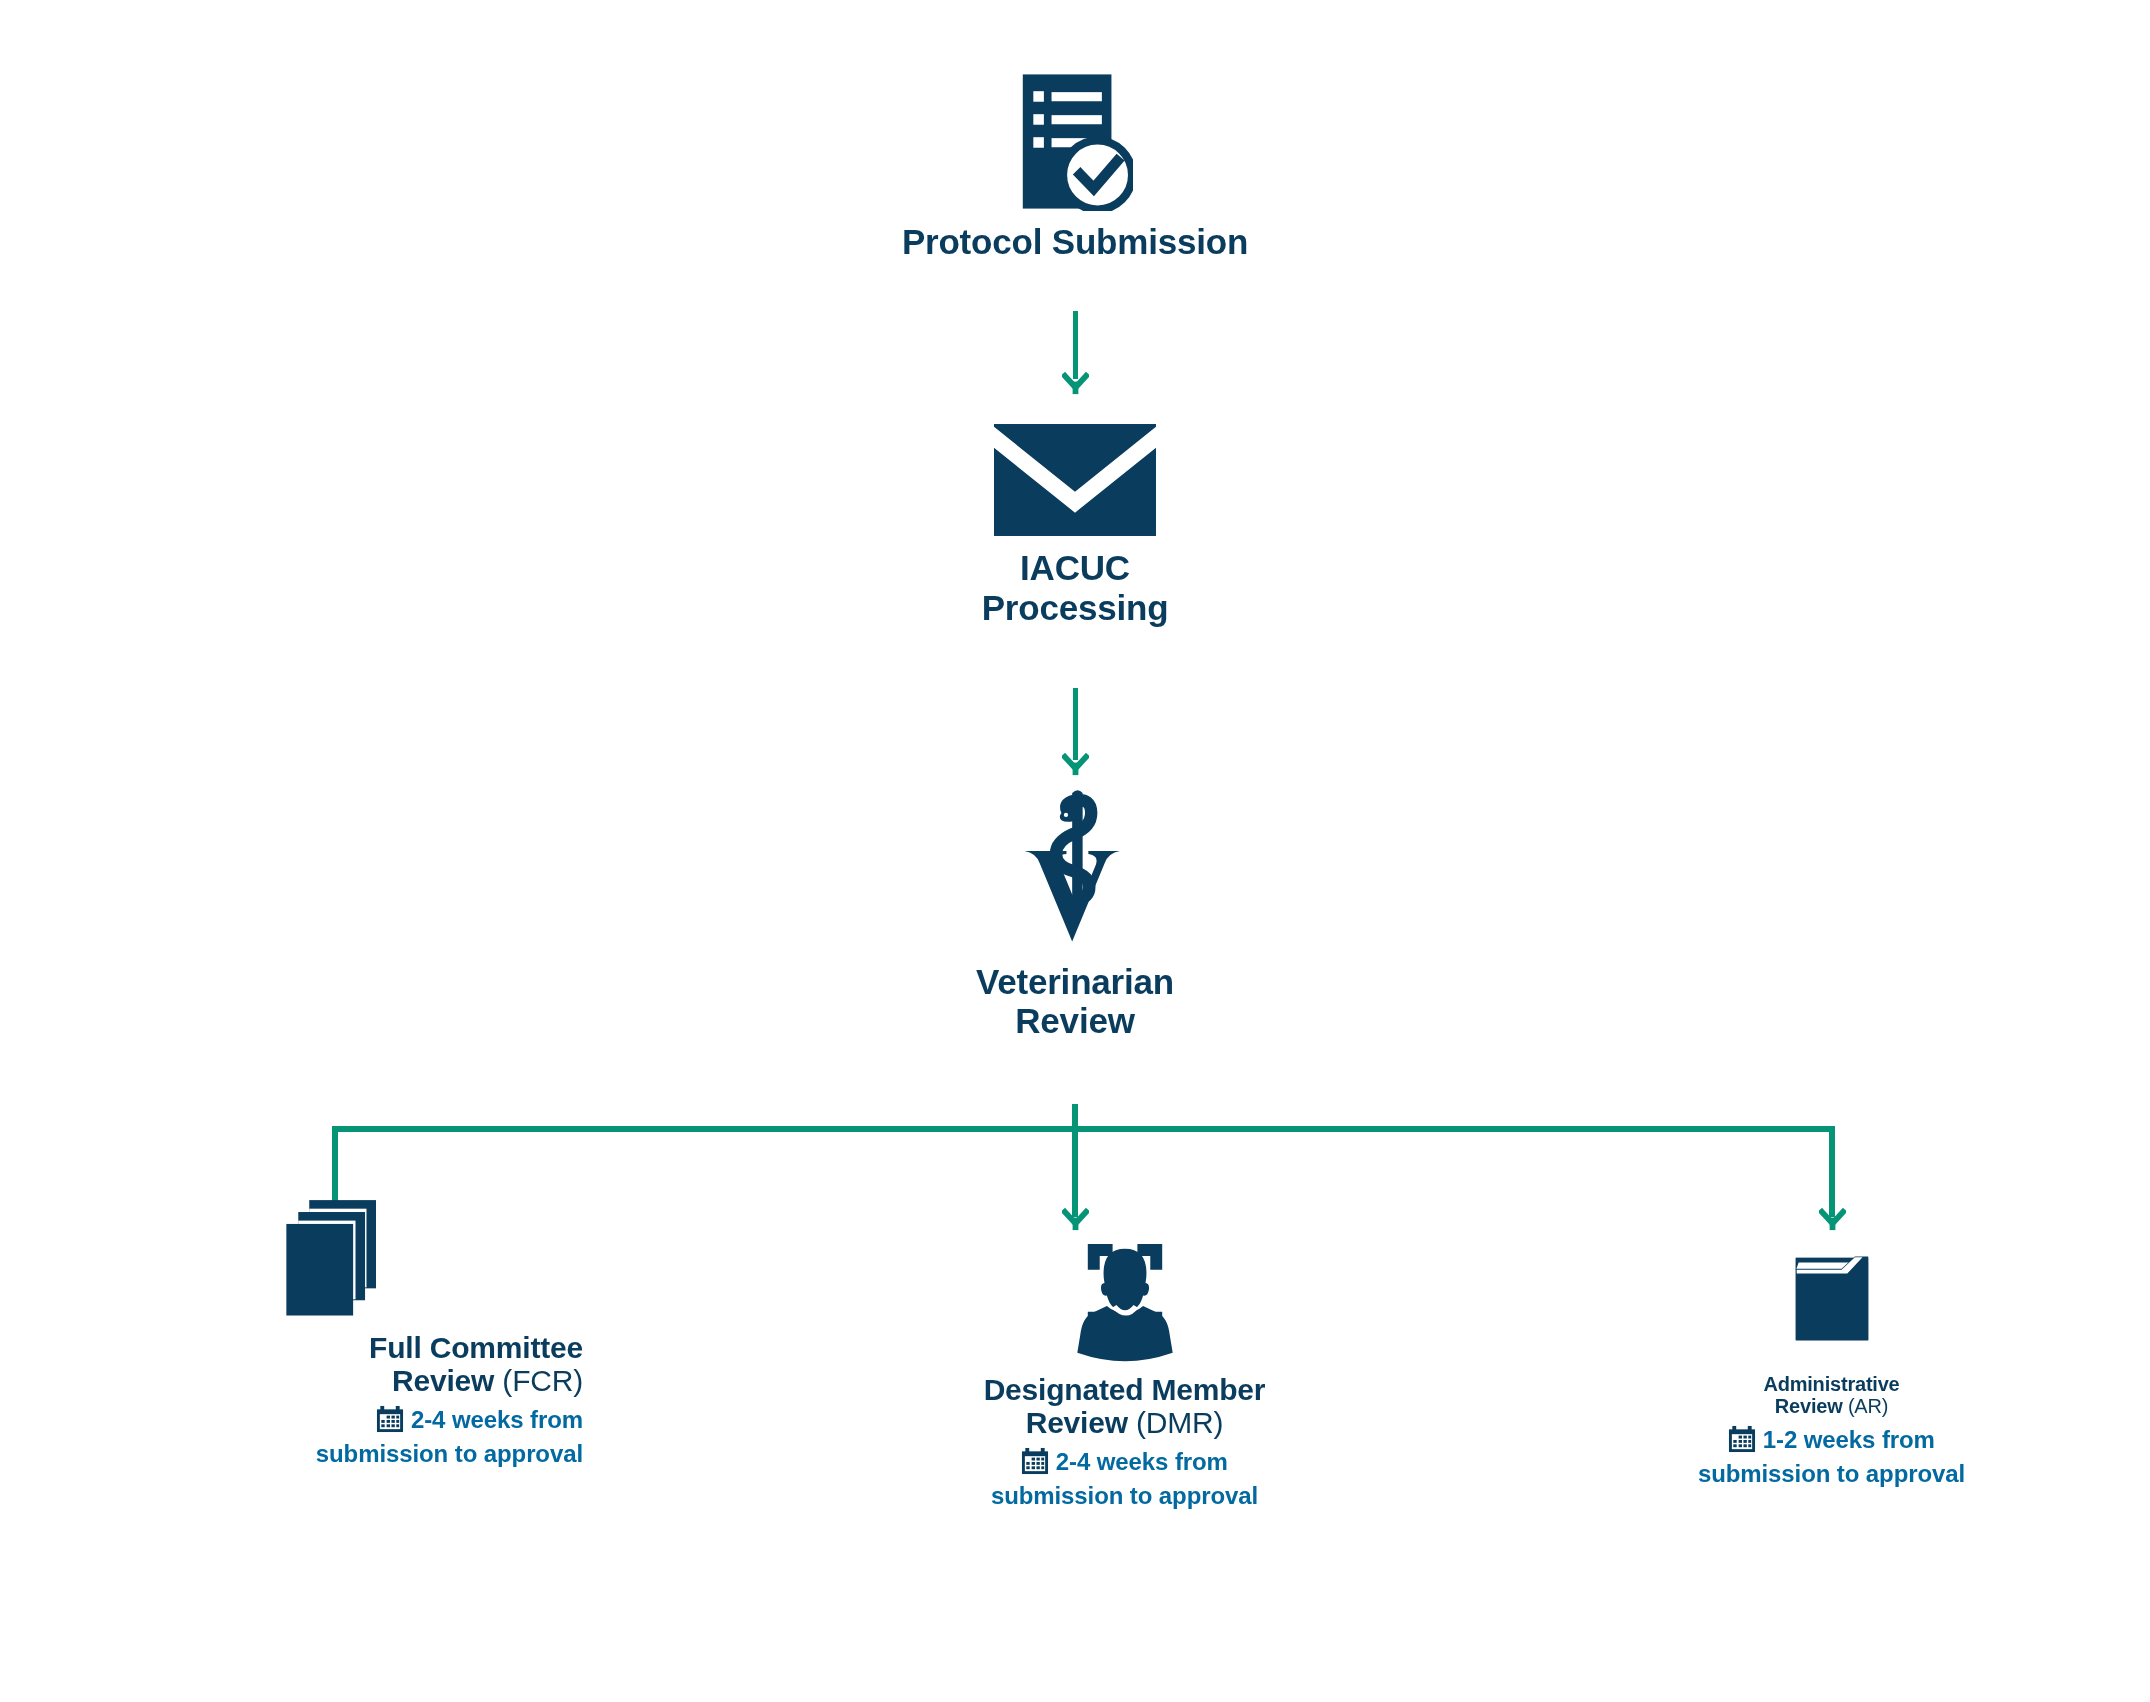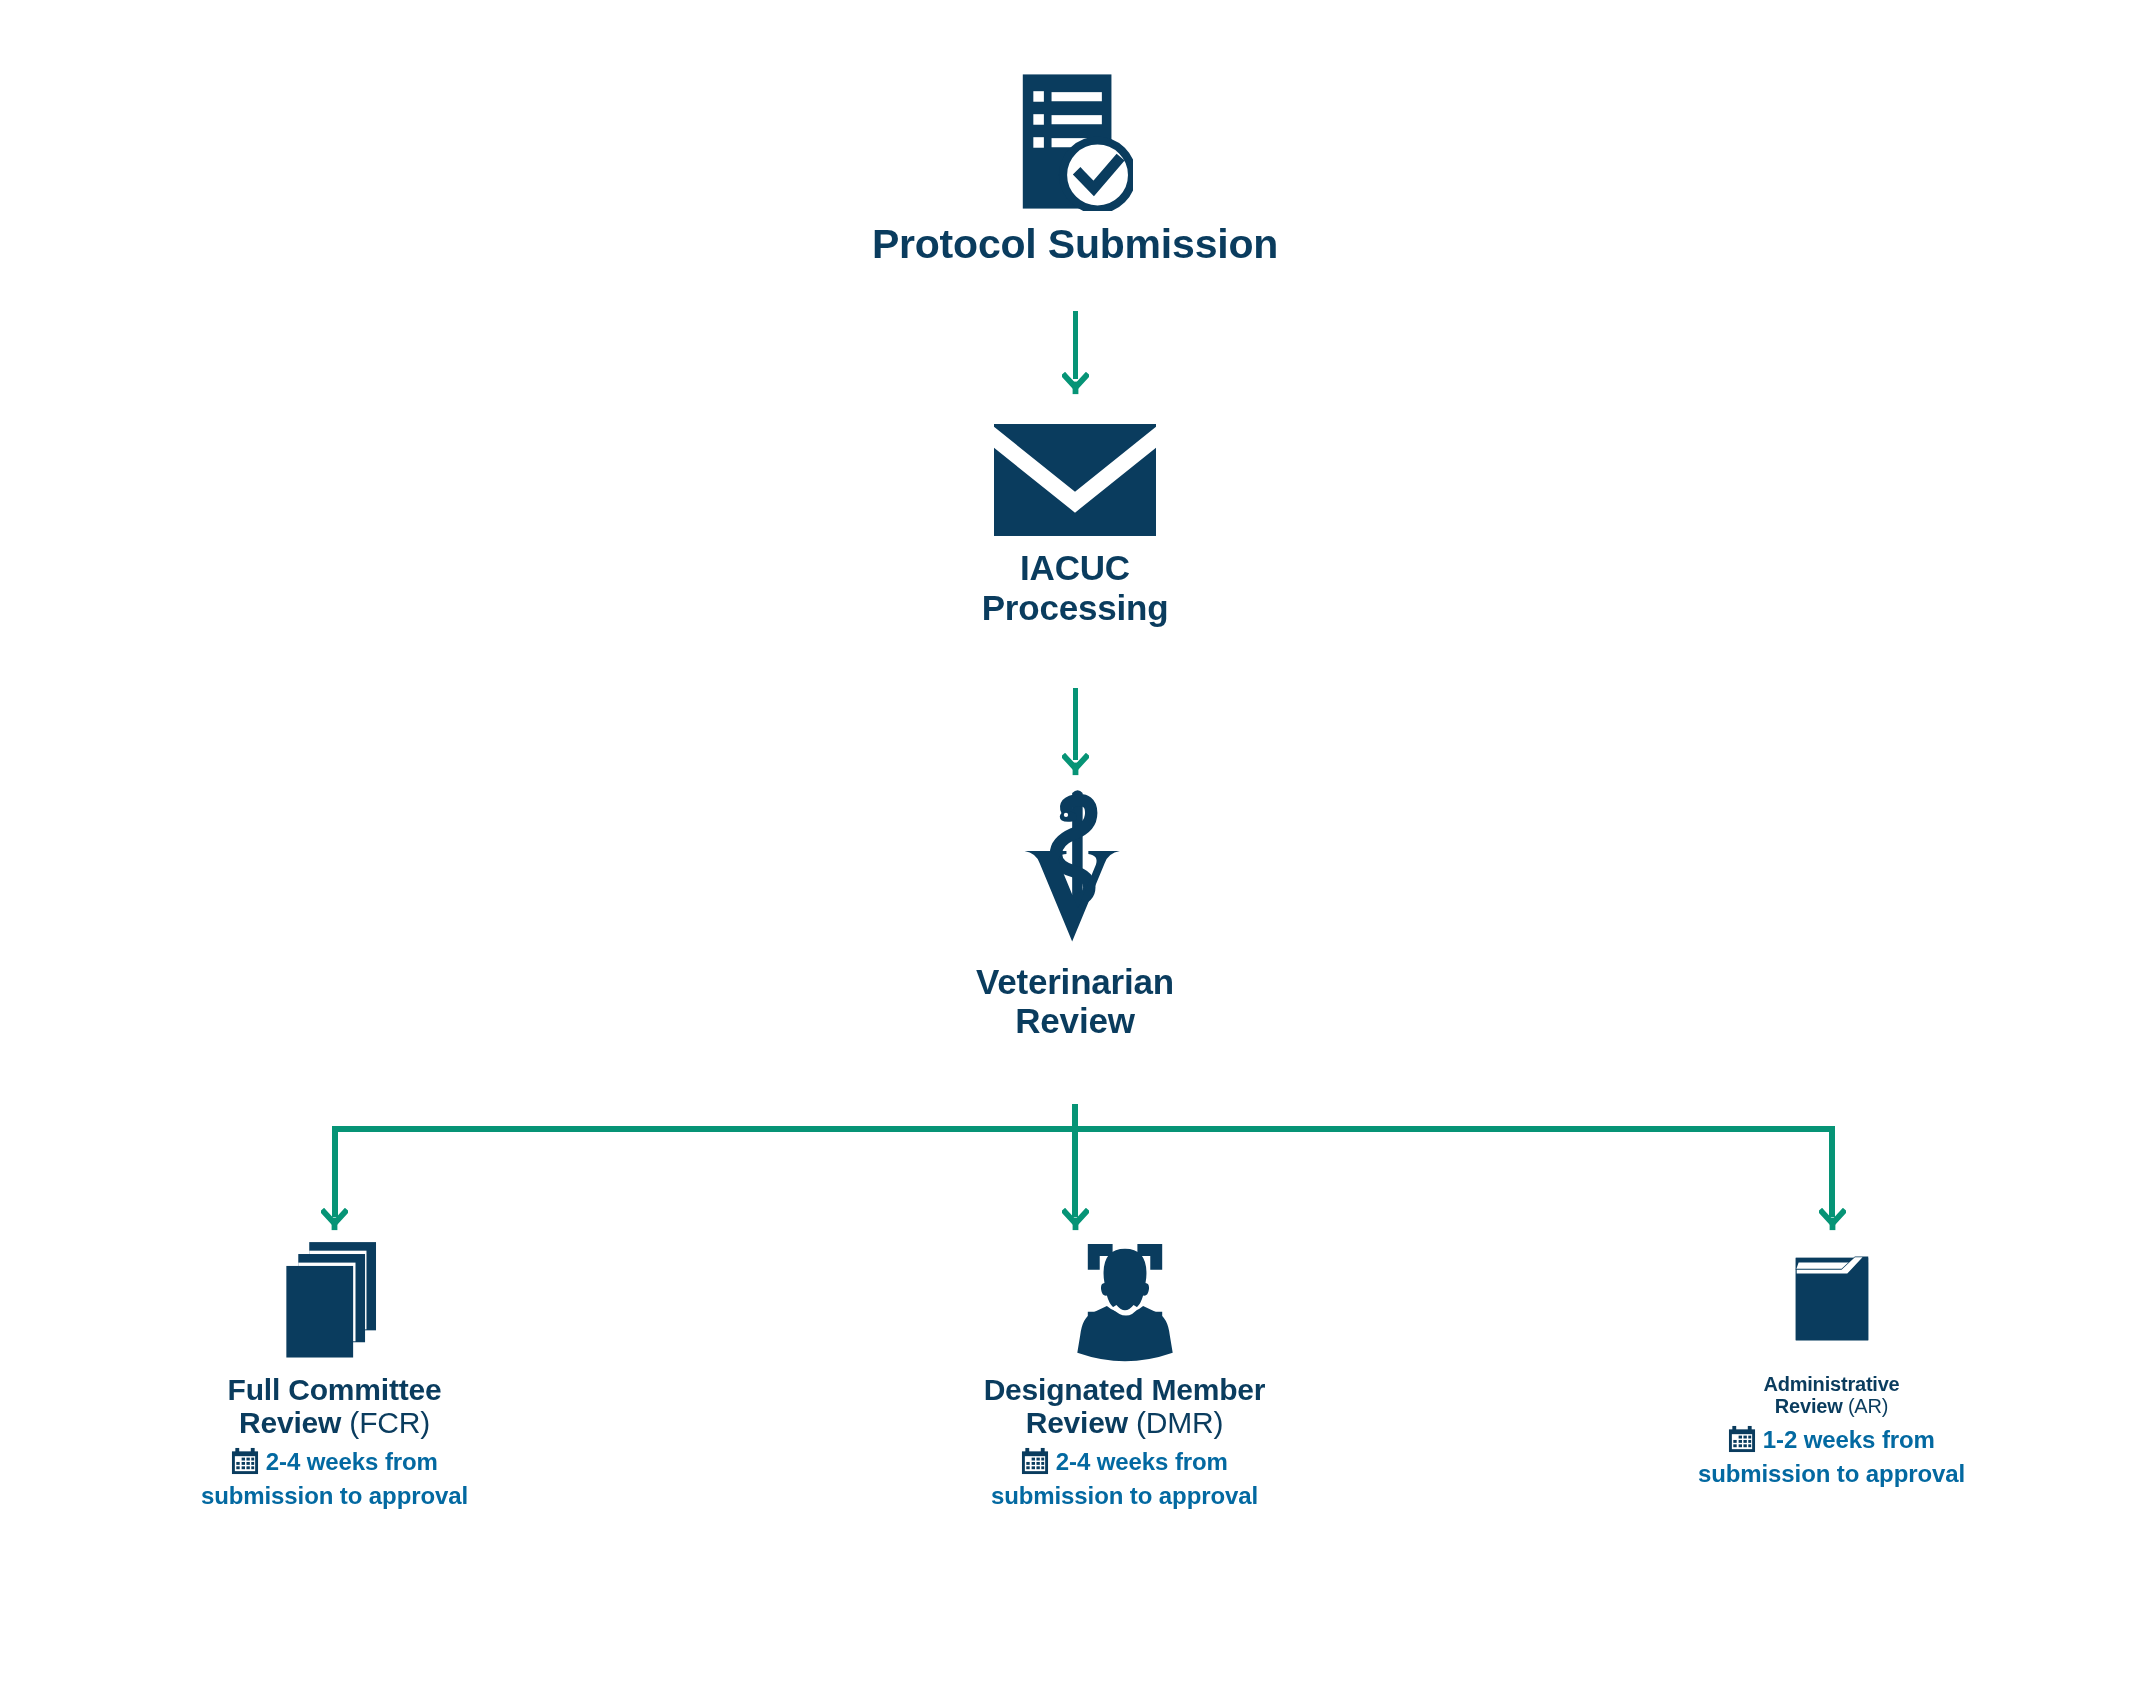--- a/index.html
+++ b/index.html
@@ -76,21 +76,21 @@
         <rect x="70" y="42" width="105" height="19" fill="#ffffff"></rect>
         <rect x="32" y="88" width="22" height="22" fill="#ffffff"></rect>
         <rect x="70" y="90" width="105" height="19" fill="#ffffff"></rect>
         <rect x="32" y="136" width="22" height="22" fill="#ffffff"></rect>
         <rect x="70" y="138" width="105" height="19" fill="#ffffff"></rect>
         <circle cx="166" cy="215" r="72" fill="#ffffff"></circle>
         <circle cx="166" cy="215" r="72" fill="none" stroke="#0a3c5e" stroke-width="17"></circle>
         <path d="M130 214 L158 243 L207 186" fill="none" stroke="#0a3c5e" stroke-width="22" stroke-linecap="square" stroke-linejoin="miter"></path>
       </svg>
     </div>
-    <div class="node-title" style="font-size:41px; margin-top:10.5px;">
+    <div class="node-title" style="font-size:35px; margin-top:10.5px;">
       <span>Protocol Submission</span>
     </div>
   </div>
 
   <div class="conn" style="left:1067px; top:311px; width:17px; height:86px;">
     <div class="v-line" style="left:5.7px; top:0; width:5.7px; height:68px;"></div>
     <svg class="arrow-head" width="27" height="25" viewBox="0 0 56 52" style="left:-4.8px; top:61px;">
       <path d="M6 8 L28 32 L50 8" fill="none" stroke="#069476" stroke-width="12" stroke-linecap="square"></path>
       <path d="M28 20 L28 46" stroke="#069476" stroke-width="12"></path>
     </svg>
@@ -156,21 +156,21 @@
       <path d="M28 20 L28 46" stroke="#069476" stroke-width="12"></path>
     </svg>
 
     <div class="v-line" style="left:1829px; top:1126px; width:5.7px; height:91px;"></div>
     <svg class="arrow-head" width="27" height="25" viewBox="0 0 56 52" style="left:1819px; top:1208px;">
       <path d="M6 8 L28 32 L50 8" fill="none" stroke="#069476" stroke-width="12" stroke-linecap="square"></path>
       <path d="M28 20 L28 46" stroke="#069476" stroke-width="12"></path>
     </svg>
   </div>
 
-  <div class="node" style="left:86px; top:1238px; width:497px;">
+  <div class="node" style="left:86px; top:1196px; width:497px;text-align:right;">
     <div class="icon-wrap" style="height:124px;">
       <svg width="124" height="122" viewBox="0 0 260 255" xmlns="http://www.w3.org/2000/svg">
         <rect x="76" y="4" width="140" height="185" fill="#0a3c5e"></rect>
         <rect x="76" y="22" width="120" height="165" fill="#ffffff"></rect>
         <rect x="53" y="29" width="140" height="185" fill="#0a3c5e"></rect>
         <rect x="53" y="47" width="120" height="165" fill="#ffffff"></rect>
         <rect x="28" y="54" width="140" height="192" fill="#0a3c5e"></rect>
       </svg>
     </div>
     <div class="node-title" style="font-size:30px; margin-top:10.5px;">

